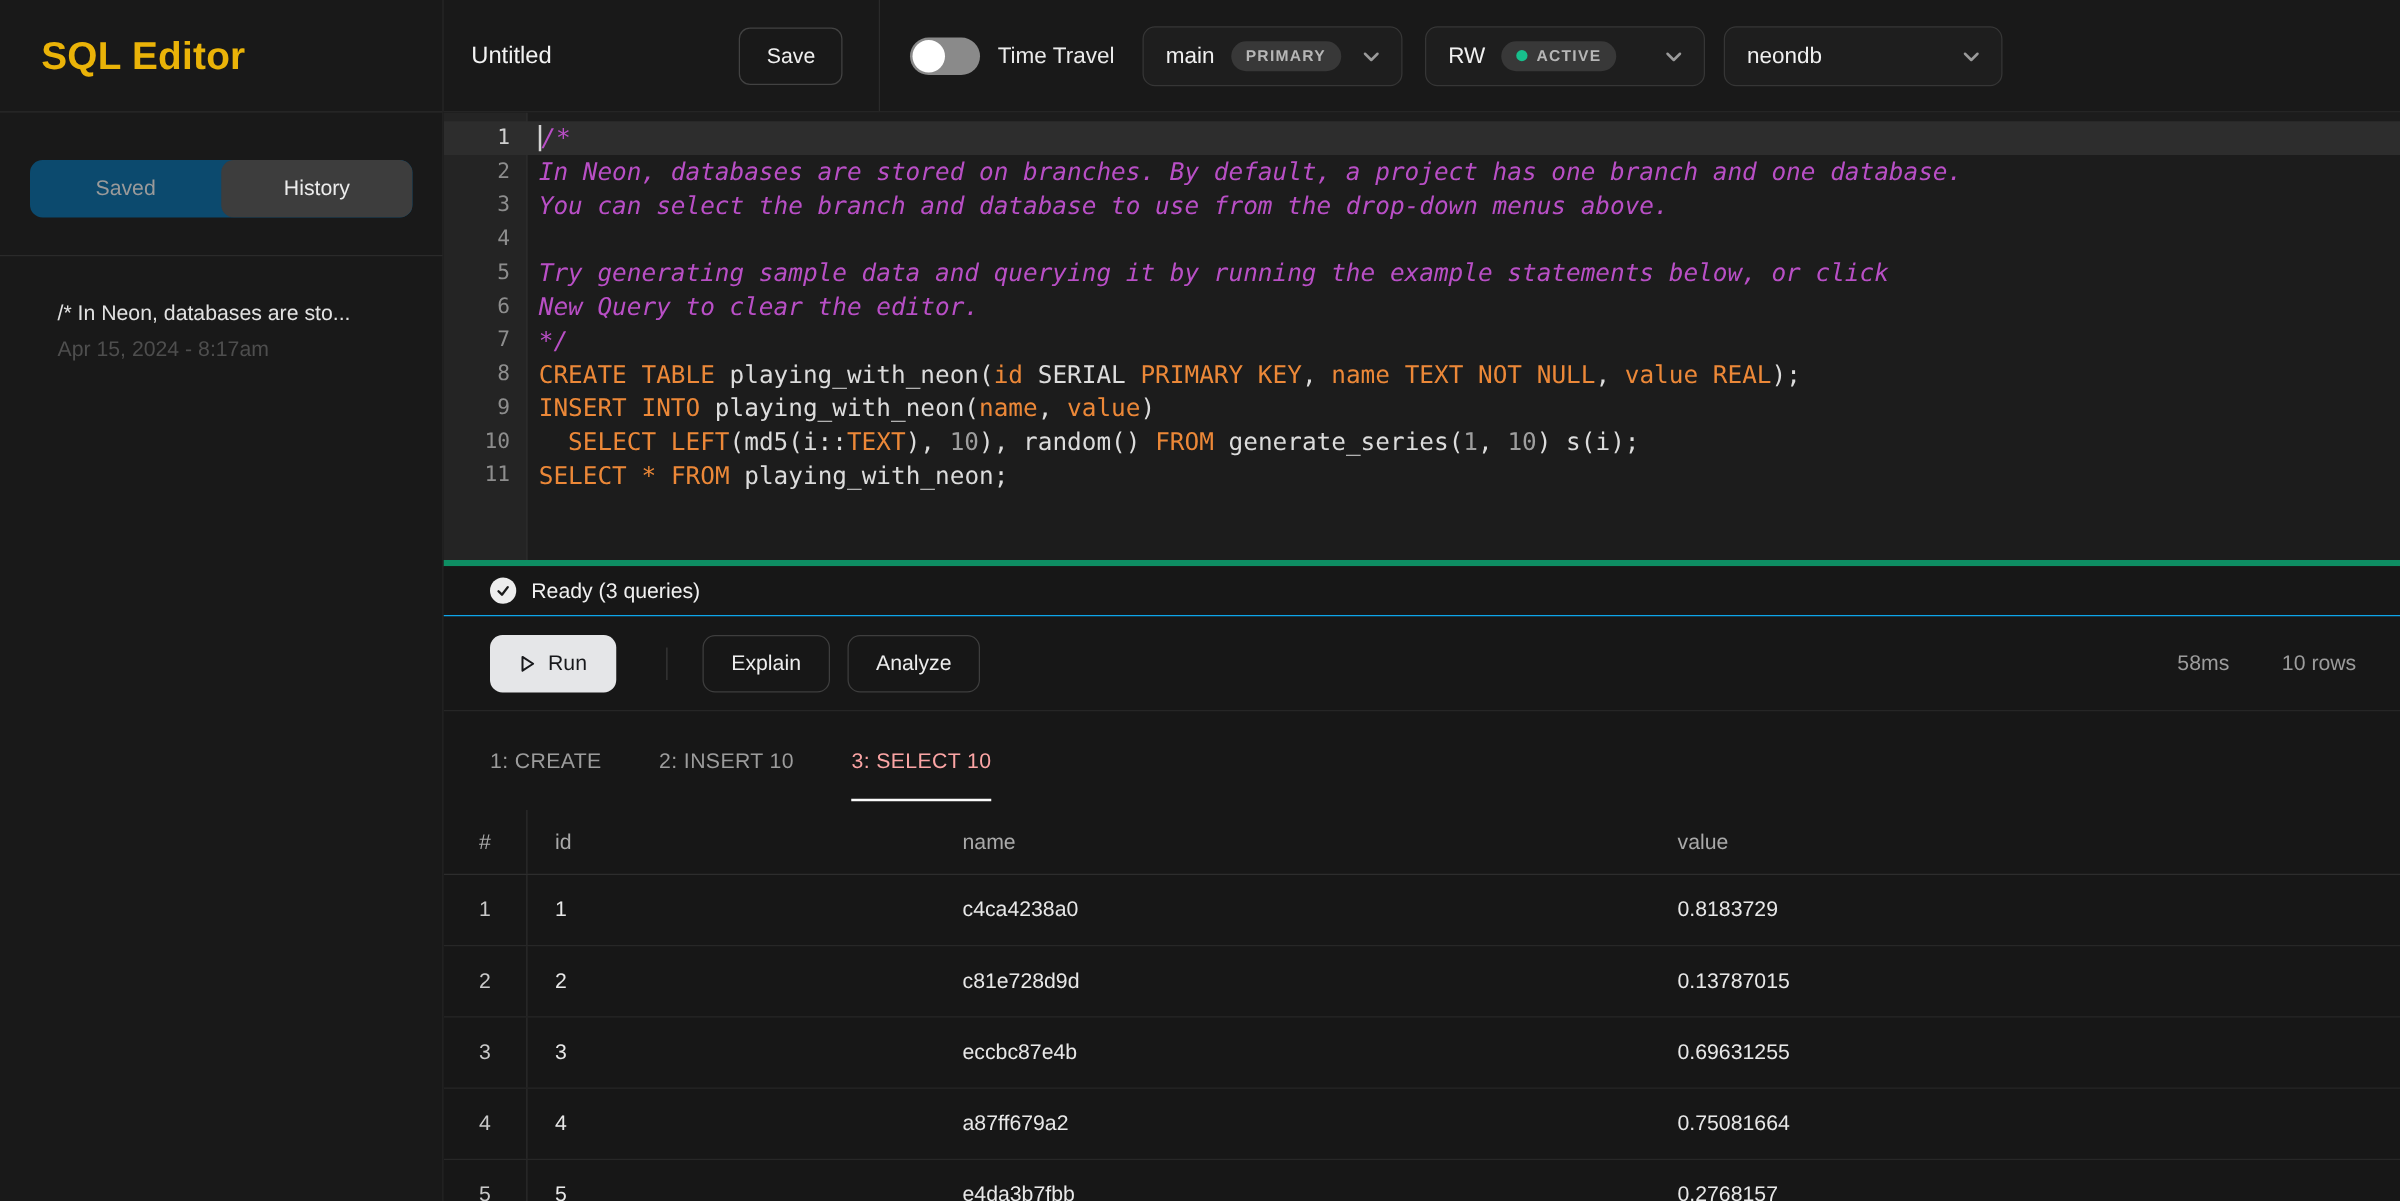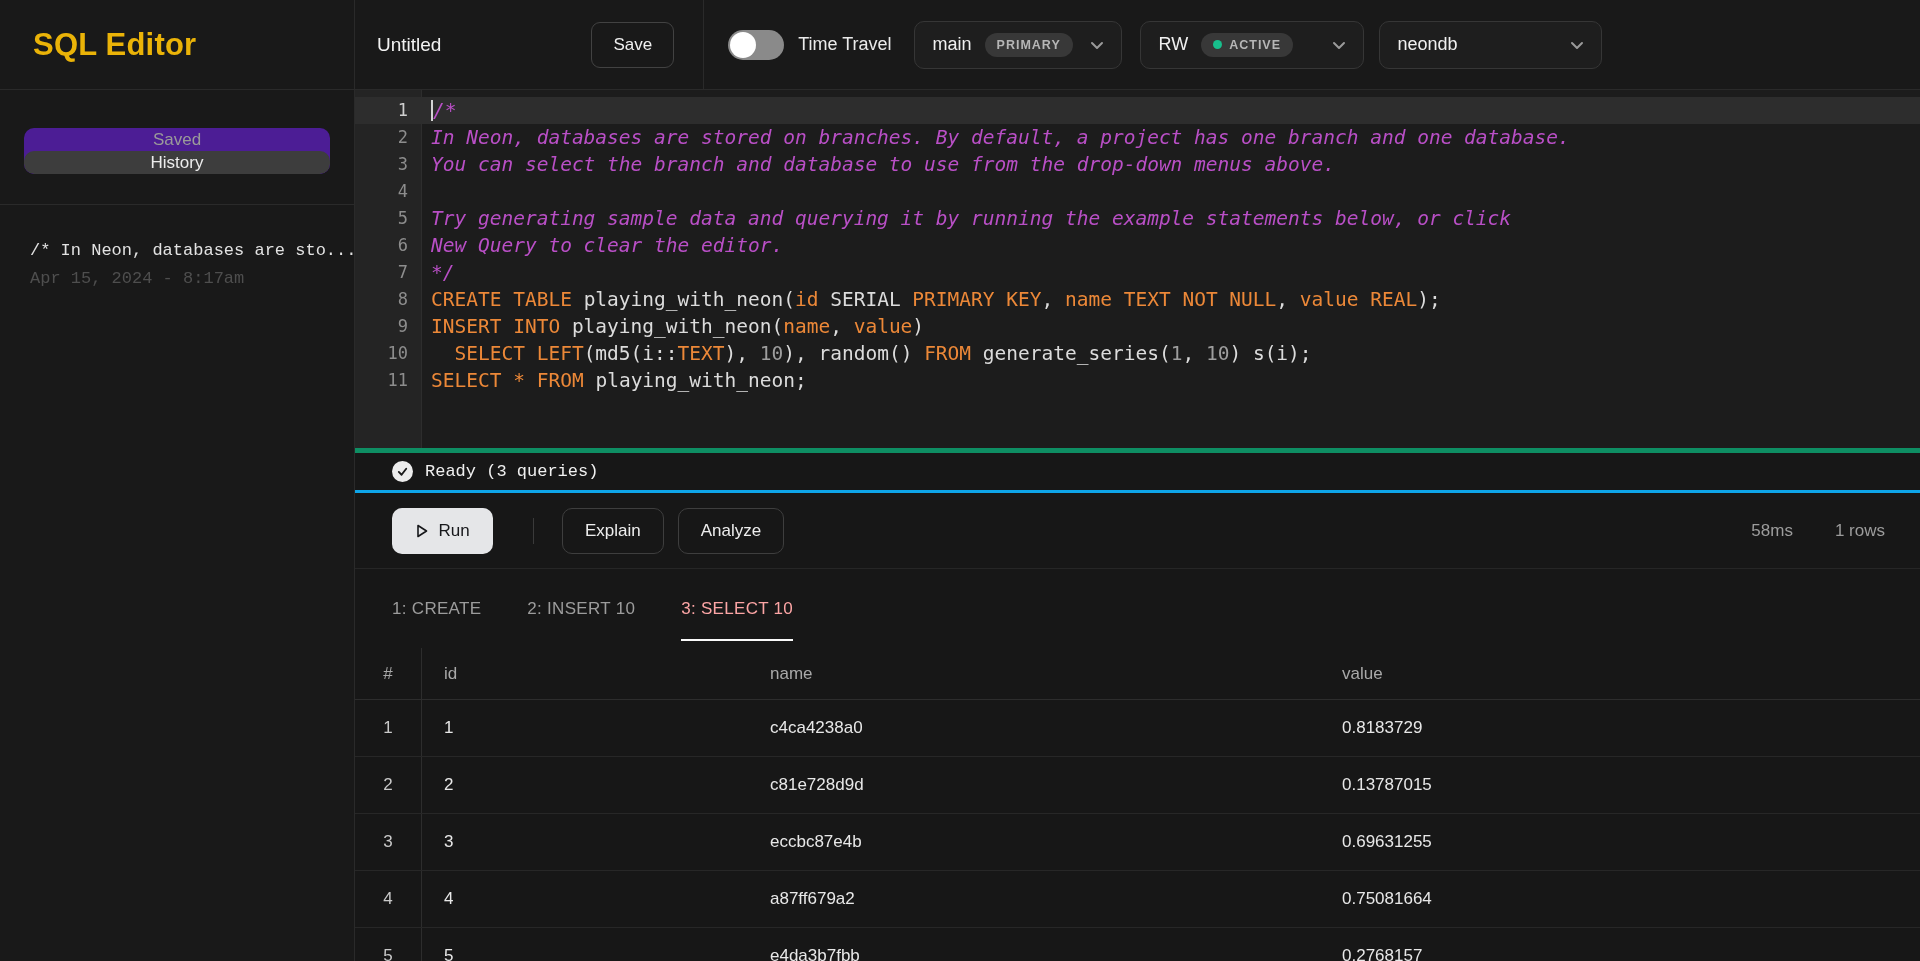--- a/index.html
+++ b/index.html
@@ -11,25 +11,25 @@
     overflow:hidden;
     position:relative;
   }
   
   .sidebar { position:absolute; left:0; top:0; width:355px; height:961px;
              background:#191919; border-right:1px solid #2a2a2a; }
   .sidebar-header { height:90px; border-bottom:1px solid #2a2a2a;
                     display:flex; align-items:center; padding-left:33px; }
   .app-title { font-size:31px; font-weight:bold; color:#eab308; letter-spacing:.2px; }
   .seg-wrap { padding:38px 24px 30px; border-bottom:1px solid #2a2a2a; }
-  .segmented { display:flex; background:#4c1d95; border-radius:10px; height:46px; overflow:hidden;flex-direction:column; }
+  .segmented { display:flex; background:#0c4a6e; border-radius:10px; height:46px; overflow:hidden; }
   .seg { flex:1; display:flex; align-items:center; justify-content:center;
          font-size:17px; color:#9a9a9a; border-radius:10px; cursor:pointer; }
   .seg.active { background:#3d3d3d; color:#ececec; }
-  .history-item { padding:36px 30px 0; cursor:pointer;font-family:Liberation Mono, monospace; }
+  .history-item { padding:36px 46px 0; cursor:pointer; }
   .history-title { font-size:17px; color:#e2e2e2; margin-bottom:9px; white-space:nowrap; }
   .history-date { font-size:17px; color:#4e4e4e; }
 
   
   .main { position:absolute; left:355px; top:0; width:1565px; height:961px;
           display:flex; flex-direction:column; background:#191919; }
 
   
   .topbar { flex:0 0 90px; border-bottom:1px solid #2a2a2a;
             display:flex; align-items:center; padding-left:22px; }
@@ -71,21 +71,21 @@
   .tok-pln { color:var(--c-pln,#dcdcdc); }
   .tok-num { color:var(--c-num,#9e9e9e); }
   .cursor { display:inline-block; width:2px; height:21px; background:#d4d4d4;
             vertical-align:middle; position:relative; top:-1px; }
 
   .green-bar { flex:0 0 5px; background:var(--accent-green,#0e8e63); }
 
   
   .bottom { flex:1; background:#171717; display:flex; flex-direction:column; min-height:0; }
   .status-row { flex:0 0 40px; display:flex; align-items:center; padding-left:37px; gap:12px;
-                border-bottom:3px solid #0ea5e9;font-family:Liberation Mono, monospace; }
+                border-bottom:1px solid #0ea5e9; }
   .check { width:21px; height:21px; border-radius:50%; background:#ededed; flex:none;
            display:flex; align-items:center; justify-content:center; }
   .status-text { font-size:17px; color:#f0f0f0; }
   .actions-row { flex:0 0 76px; display:flex; align-items:center; padding:0 35px 0 37px;
                  border-bottom:1px solid #262626; }
   .run-btn { height:46px; width:101px; background:var(--run-bg,#e5e6e8); color:#17181b;
              border:none; border-radius:10px; font-size:17px; font-family:inherit;
              display:flex; align-items:center; justify-content:center; gap:9px; cursor:pointer; }
   .vsep { width:1px; height:26px; background:#3a3a3a; margin:0 28px 0 40px; }
   .ghost-btn { height:46px; padding:0 22px; border:1px solid #3e3e3e; border-radius:10px;
@@ -240,21 +240,21 @@
               <path d="M3 2.5 L11.5 8 L3 13.5 Z" fill="none" stroke="#17181b" stroke-width="1.6" stroke-linejoin="round"></path>
             </svg>
         </span>
         <span>Run</span>
       </button>
       <div class="vsep"></div>
       <button class="ghost-btn">Explain</button>
       <button class="ghost-btn">Analyze</button>
       <div class="metrics">
         <span>58ms</span>
-        <span>1 rows</span>
+        <span>10 rows</span>
       </div>
     </div>
 
     <div class="tabs-row" id="result-tabs">
         <div class="rtab">1: CREATE</div>
         <div class="rtab">2: INSERT 10</div>
         <div class="rtab active">3: SELECT 10</div>
       </div>
 
     <div class="table" id="results-table">

